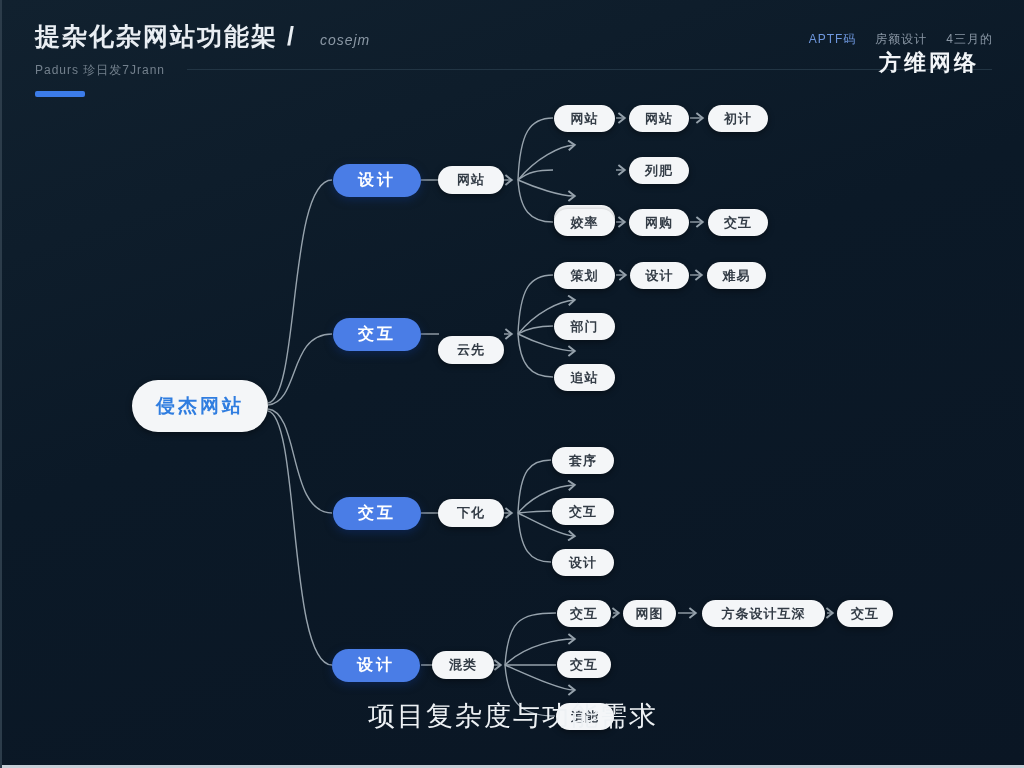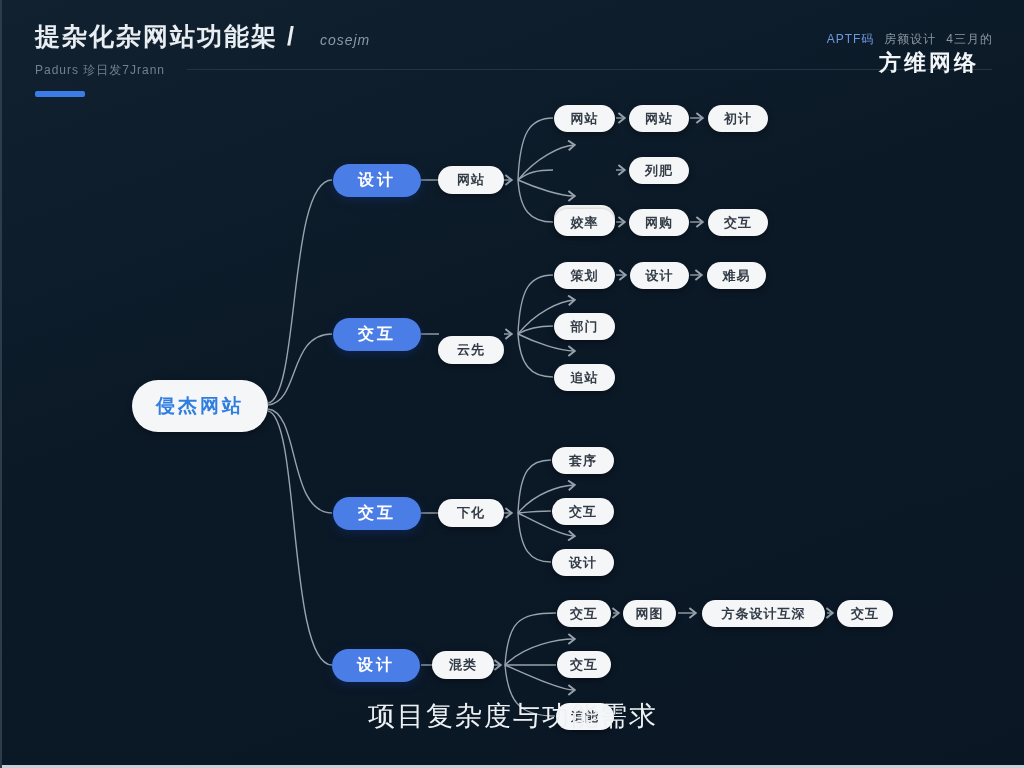--- a/index.html
+++ b/index.html
@@ -10,21 +10,21 @@
     border-left:2px solid #2c3c4a;box-sizing:border-box;
   }
   .abs{position:absolute;}
   
   .title-row{left:33px;top:20px;display:flex;align-items:baseline;gap:24px;}
   .title{font-size:25px;font-weight:700;color:#e9eef3;letter-spacing:2px;white-space:nowrap;}
   .title-suffix{font-size:14px;color:#8b98a5;letter-spacing:1px;font-style:italic;}
   .subtitle{left:33px;top:62px;font-size:12px;color:#73808d;letter-spacing:1px;}
   .header-rule{left:185px;top:69px;width:805px;height:1px;background:#223544;}
   .blue-bar{left:33px;top:91px;width:50px;height:6px;background:#3c7ce9;border-radius:2px;}
-  .meta-row{right:31px;top:31px;display:flex;gap:10px;font-size:12px;color:#8a97a5;letter-spacing:1px;}
+  .meta-row{right:31px;top:31px;display:flex;gap:19px;font-size:12px;color:#8a97a5;letter-spacing:1px;}
   .meta-accent{color:#6e97de;}
   .brand{right:45px;top:48px;font-size:22px;font-weight:600;color:#f2f5f8;letter-spacing:3px;}
   
   .pill{
     position:absolute;display:flex;align-items:center;justify-content:center;
     background:#f4f6f8;border-radius:15px;color:#333c46;font-size:13px;font-weight:600;
     letter-spacing:1px;box-shadow:0 2px 6px rgba(0,0,0,.4);height:27px;z-index:2;white-space:nowrap;text-align:center;
   }
   .pill.lvl2{height:28px;border-radius:14px;}
   .pill.blue{background:#4a7de6;color:#fff;font-size:16px;font-weight:700;height:33px;border-radius:17px;

